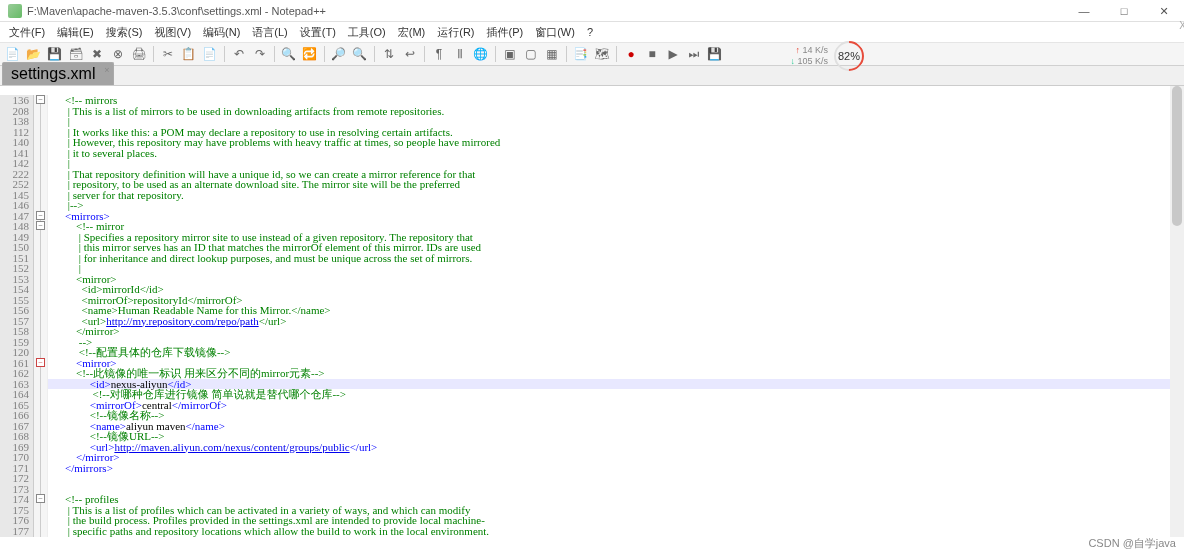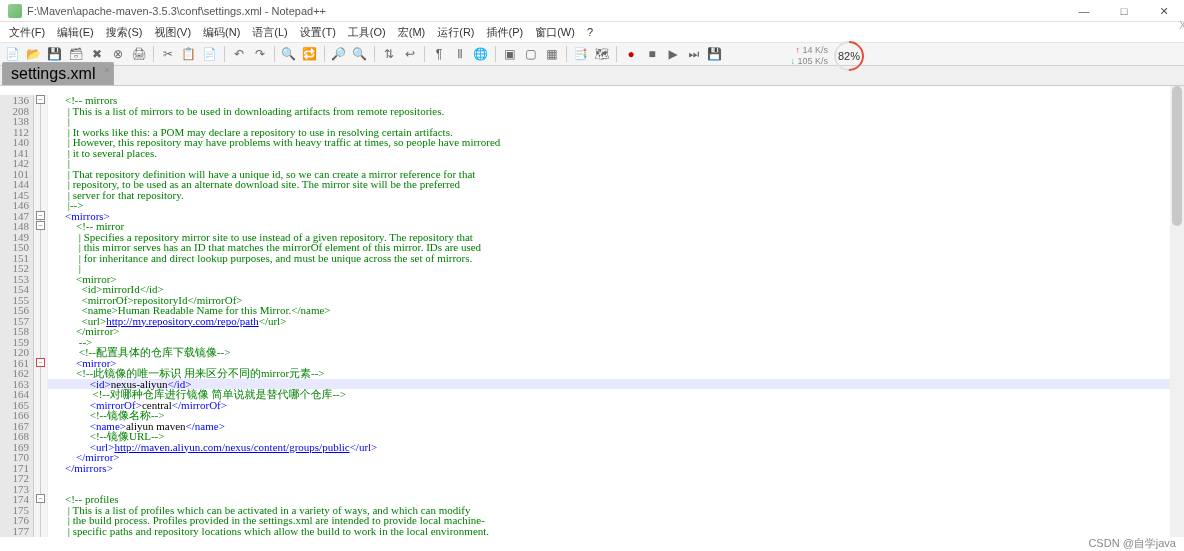--- a/index.html
+++ b/index.html
@@ -126,22 +126,22 @@
 
 <div class="editor">
   <div class="gutter" id="gutter">
       <div class="ln">136</div>
       <div class="ln">208</div>
       <div class="ln">138</div>
       <div class="ln">112</div>
       <div class="ln">140</div>
       <div class="ln">141</div>
       <div class="ln">142</div>
-      <div class="ln">101</div>
-      <div class="ln">144</div>
+      <div class="ln">222</div>
+      <div class="ln">252</div>
       <div class="ln">145</div>
       <div class="ln">146</div>
       <div class="ln">147</div>
       <div class="ln">148</div>
       <div class="ln">149</div>
       <div class="ln">150</div>
       <div class="ln">151</div>
       <div class="ln">152</div>
       <div class="ln">153</div>
       <div class="ln">154</div>

